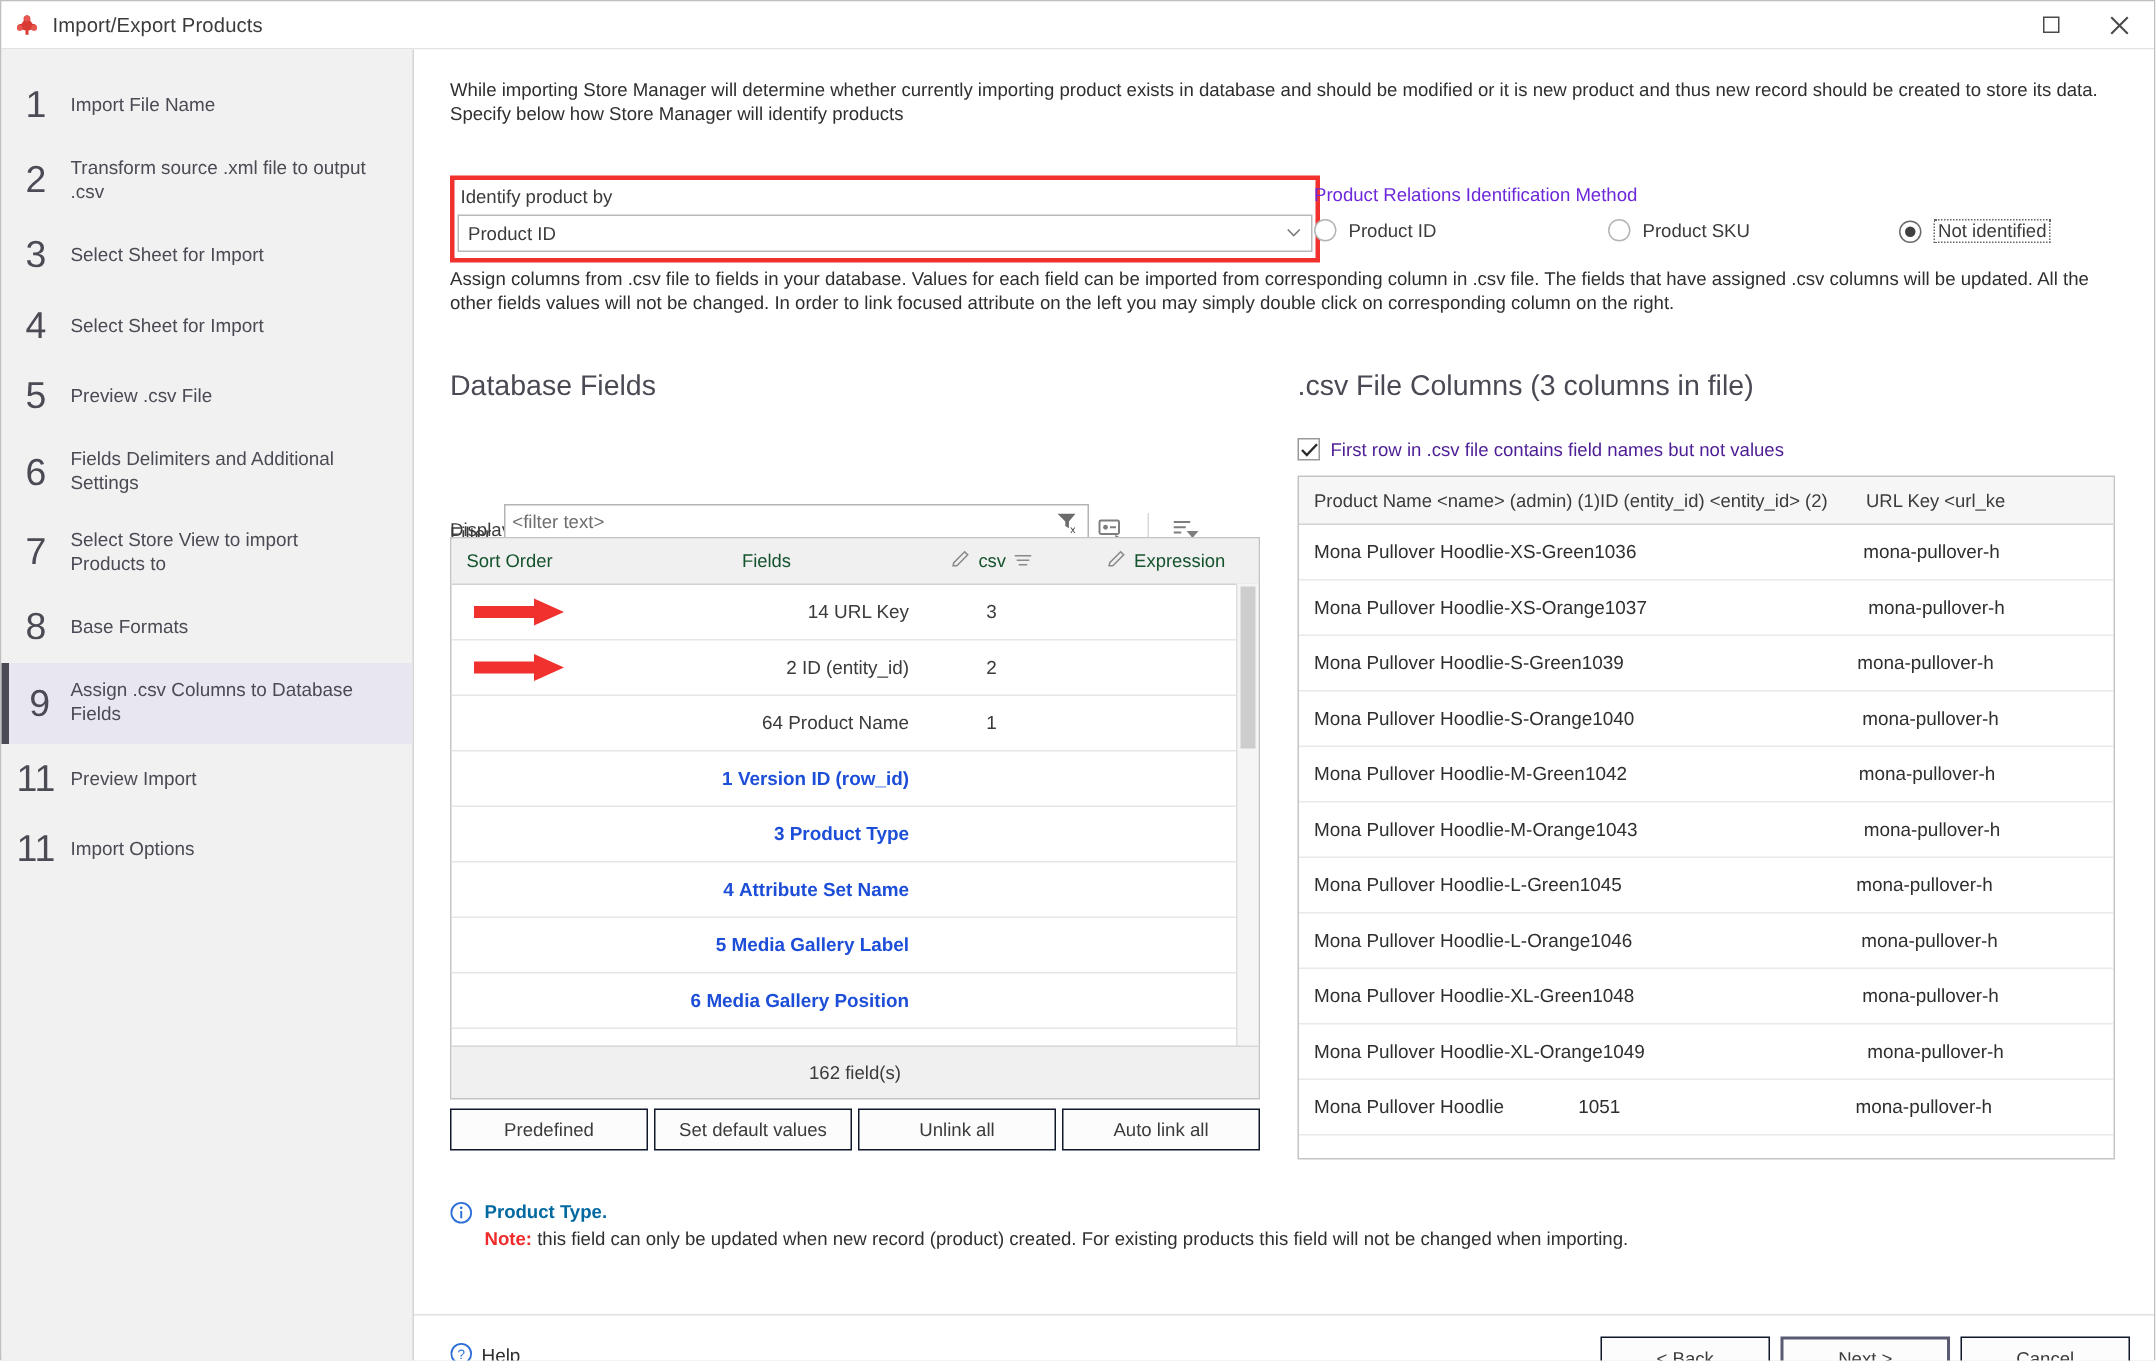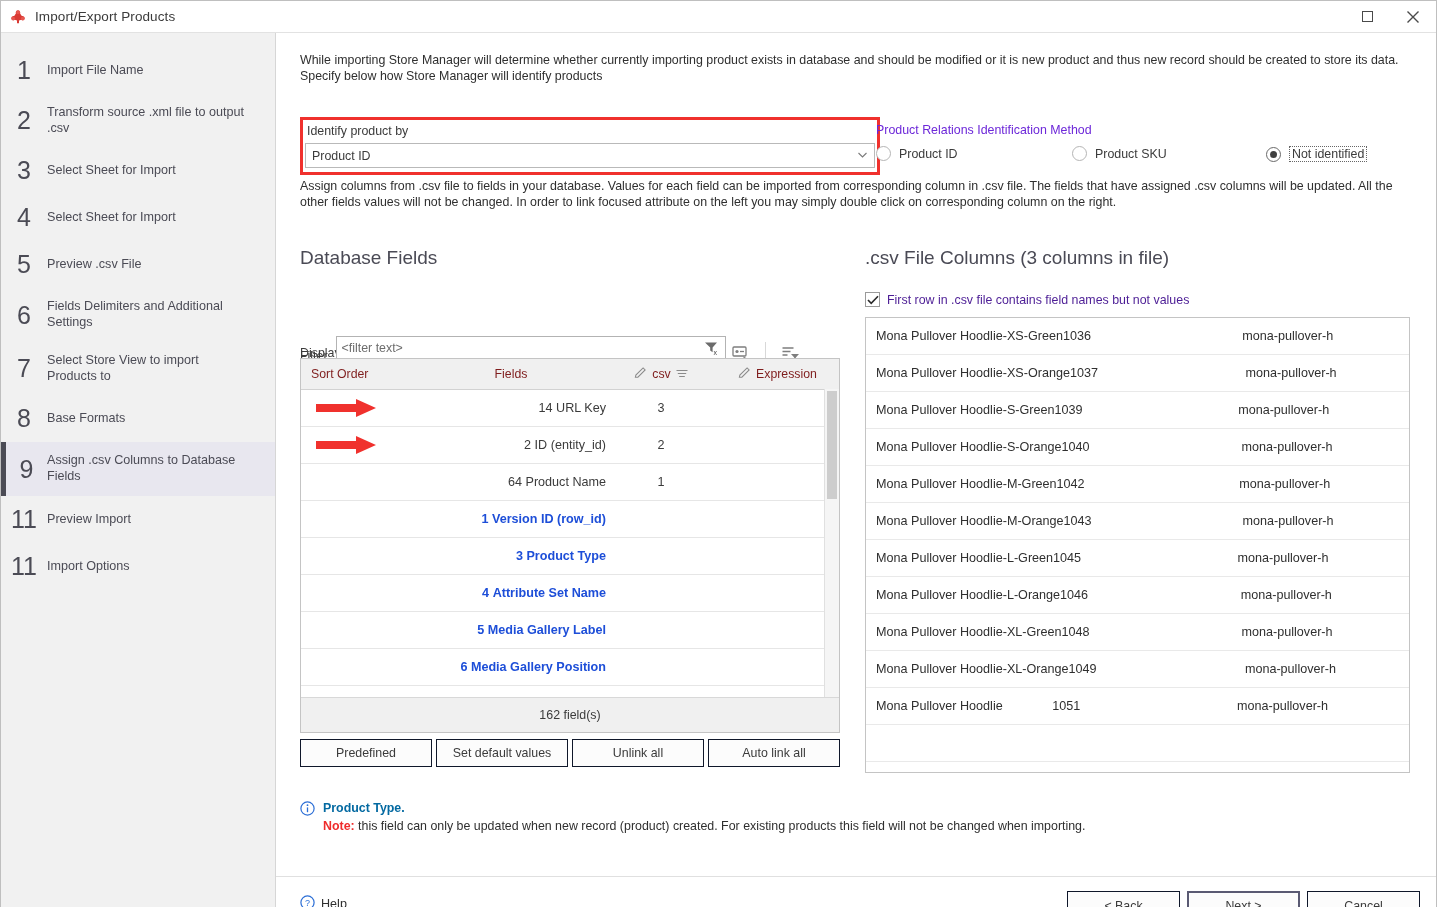--- a/index.html
+++ b/index.html
@@ -202,21 +202,21 @@
   
   .fields-grid {
     position: absolute; left: 24px; top: 325px;
     width: 540px; height: 375px;
     border: 1px solid #c4c4c4; background: #fff;
     box-sizing: border-box;
     overflow: hidden;
   }
   .fg-head {
     height: 30px; background: #f0f0f0; border-bottom: 1px solid #d2d2d2;
-    display: flex; align-items: center; font-size: 12.3px; color: #7f1d1d;
+    display: flex; align-items: center; font-size: 12.3px; color: #14532d;
   }
   .fg-head .c1 { width: 115px; padding-left: 10px; box-sizing: border-box; }
   .fg-head .c2 { width: 190px; text-align: center; }
   .fg-head .c3 { width: 110px; text-align: center; display: flex; align-items: center; justify-content: center; gap: 5px; }
   .fg-head .c4 { flex: 1 1 auto; display: flex; align-items: center; justify-content: center; gap: 5px; }
   .fg-row {
     height: 36px; display: flex; align-items: center;
     border-bottom: 1px solid #e6e6e6; font-size: 12.6px; position: relative;
   }
   .fg-row .cA { width: 305px; text-align: right; padding-right: 0; box-sizing: border-box; }
@@ -599,20 +599,25 @@
       <label class="csv-check">
         <span class="chk">
           <svg width="12" height="10" viewBox="0 0 12 10">
               <path d="M1 5 L4.2 8.4 L11 1.2" stroke="#2a2a2a" stroke-width="1.6" fill="none"></path>
             </svg>
         </span>
         <span>First row in .csv file contains field names but not values</span>
       </label>
 
       <div class="csv-grid">
+        <div class="cg-head">
+          <span class="h1">Product Name &lt;name&gt; (admin) (1)</span>
+          <span class="h2">ID (entity_id) &lt;entity_id&gt; (2)</span>
+          <span class="h3">URL Key &lt;url_ke</span>
+        </div>
         <div class="cg-row">
             <span class="d1">Mona Pullover Hoodlie-XS-Green</span>
             <span class="d2">1036</span>
             <span class="d3">mona-pullover-h</span>
           </div>
         <div class="cg-row">
             <span class="d1">Mona Pullover Hoodlie-XS-Orange</span>
             <span class="d2">1037</span>
             <span class="d3">mona-pullover-h</span>
           </div>

